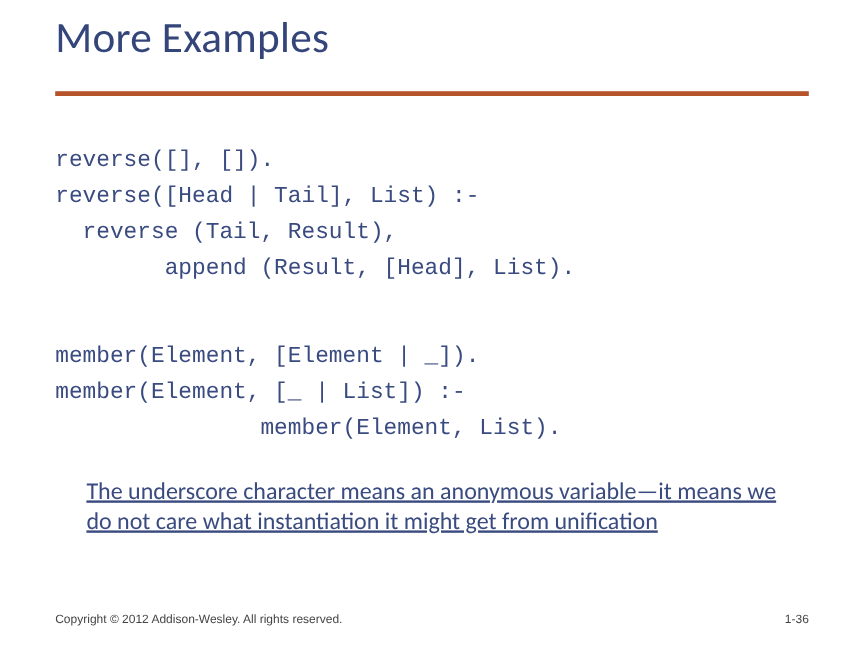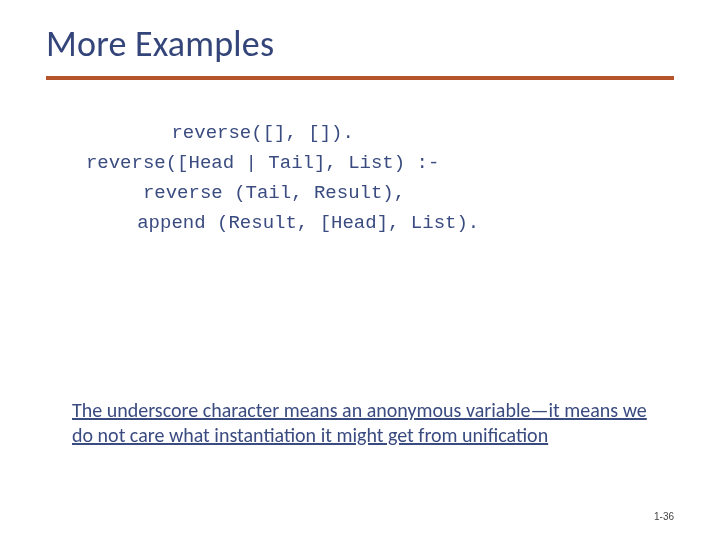--- a/index.html
+++ b/index.html
@@ -14,21 +14,21 @@
   }
   .slide {
     position: relative;
     width: 720px;
     height: 540px;
     box-sizing: border-box;
   }
   .title {
     position: absolute;
     left: 46px;
-    top: 22px;
+    top: 9px;
     font-size: 36px;
     font-weight: 400;
     color: #34457a;
     letter-spacing: 0.2px;
   }
   .rule {
     position: absolute;
     left: 46px;
     top: 76px;
     width: 628px;
@@ -37,21 +37,21 @@
   }
   .code-block {
     position: absolute;
     left: 46px;
     font-family: "Courier New", Courier, monospace;
     font-size: 19px;
     line-height: 30px;
     color: #3a4b80;
     white-space: pre;
   }
-  .code1 { top: 118px; text-align: center; }
+  .code1 { top: 118px; }
   .code2 { top: 282px; }
   .body-text {
     position: absolute;
     left: 72px;
     top: 398px;
     width: 590px;
     font-size: 20px;
     line-height: 25px;
     color: #3a4b80;
     text-decoration: underline;
@@ -81,19 +81,23 @@
 
   <div class="title">More Examples</div>
 
   <div class="rule"></div>
 
   <div class="code-block code1">reverse([], []).
 reverse([Head | Tail], List) :-
   reverse (Tail, Result),
         append (Result, [Head], List).</div>
 
+  <div class="code-block code2">member(Element, [Element | _]).
+member(Element, [_ | List]) :-
+               member(Element, List).</div>
 
   <div class="body-text">The underscore character means an anonymous variable—it means we do not care what instantiation it might get from unification</div>
 
+  <div class="footer-left">Copyright © 2012 Addison-Wesley. All rights reserved.</div>
 
   <div class="footer-right">1-36</div>
 
 </div>
 
 </body></html>

